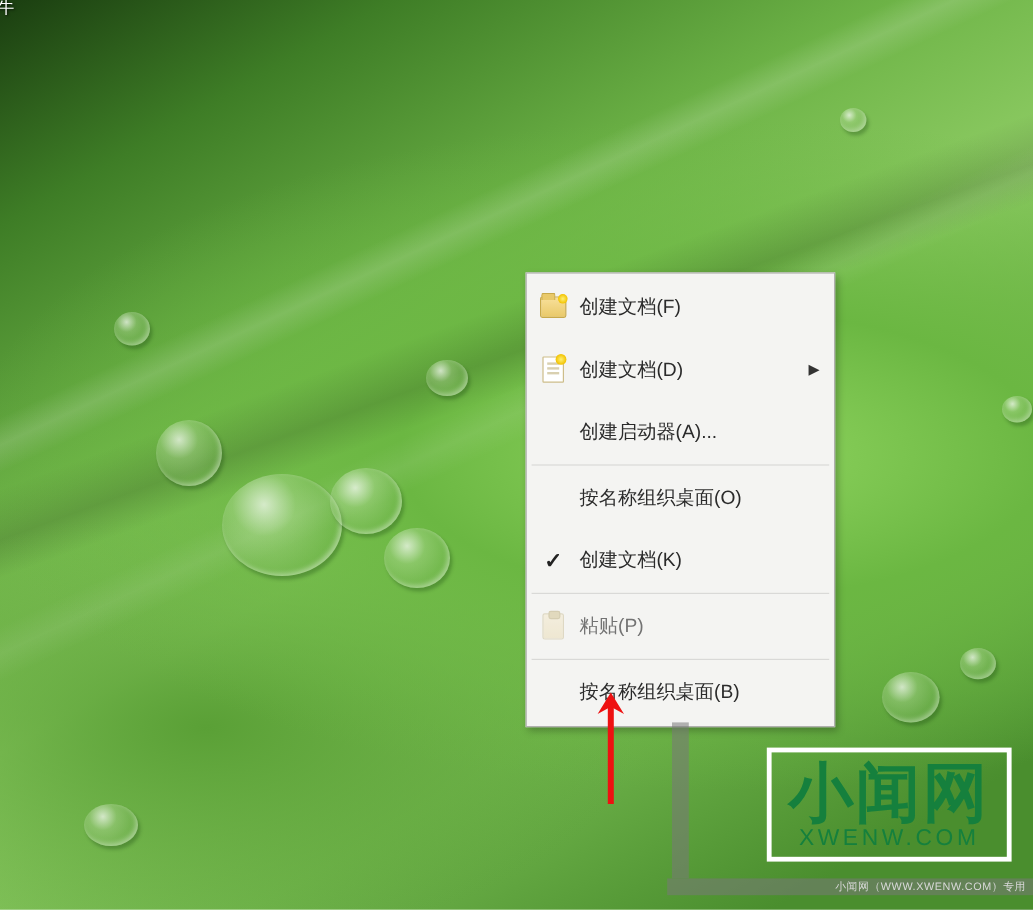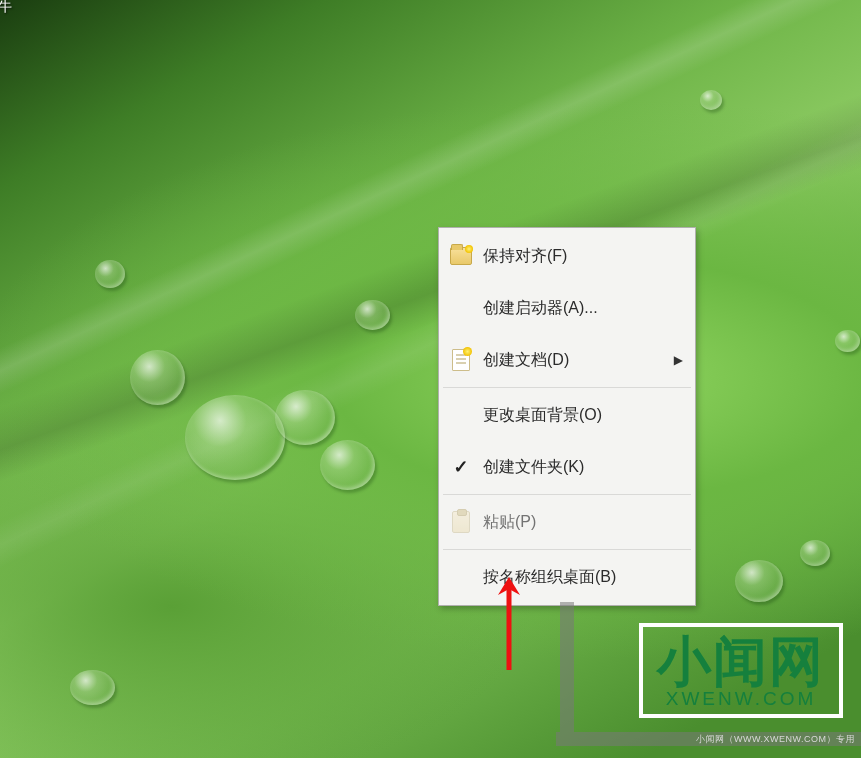--- a/index.html
+++ b/index.html
@@ -222,48 +222,48 @@
 <div class="drop d11"></div>
 
 <div class="icon-label">牛</div>
 
 <div class="context-menu">
 
   <div class="menu-item">
     <span class="menu-icon">
         <span class="folder-icon"></span>
       </span>
-    <span class="menu-label">保持对齐(F)</span>
+    <span class="menu-label">创建文档(F)</span>
+  </div>
+
+  <div class="menu-item">
+    <span class="menu-icon">
+        <span class="doc-icon"></span>
+      </span>
+    <span class="menu-label">创建文档(D)</span>
+    <span class="submenu-arrow">▶</span>
   </div>
 
   <div class="menu-item">
     <span class="menu-icon"></span>
     <span class="menu-label">创建启动器(A)...</span>
   </div>
 
-  <div class="menu-item">
-    <span class="menu-icon">
-        <span class="doc-icon"></span>
-      </span>
-    <span class="menu-label">创建文档(D)</span>
-    <span class="submenu-arrow">▶</span>
-  </div>
-
   <div class="menu-sep"></div>
 
   <div class="menu-item">
     <span class="menu-icon"></span>
-    <span class="menu-label">更改桌面背景(O)</span>
+    <span class="menu-label">按名称组织桌面(O)</span>
   </div>
 
   <div class="menu-item">
     <span class="menu-icon">
         <span class="checkmark">✓</span>
       </span>
-    <span class="menu-label">创建文件夹(K)</span>
+    <span class="menu-label">创建文档(K)</span>
   </div>
 
   <div class="menu-sep"></div>
 
   <div class="menu-item disabled">
     <span class="menu-icon">
         <span class="paste-icon"></span>
       </span>
     <span class="menu-label">粘贴(P)</span>
   </div>

